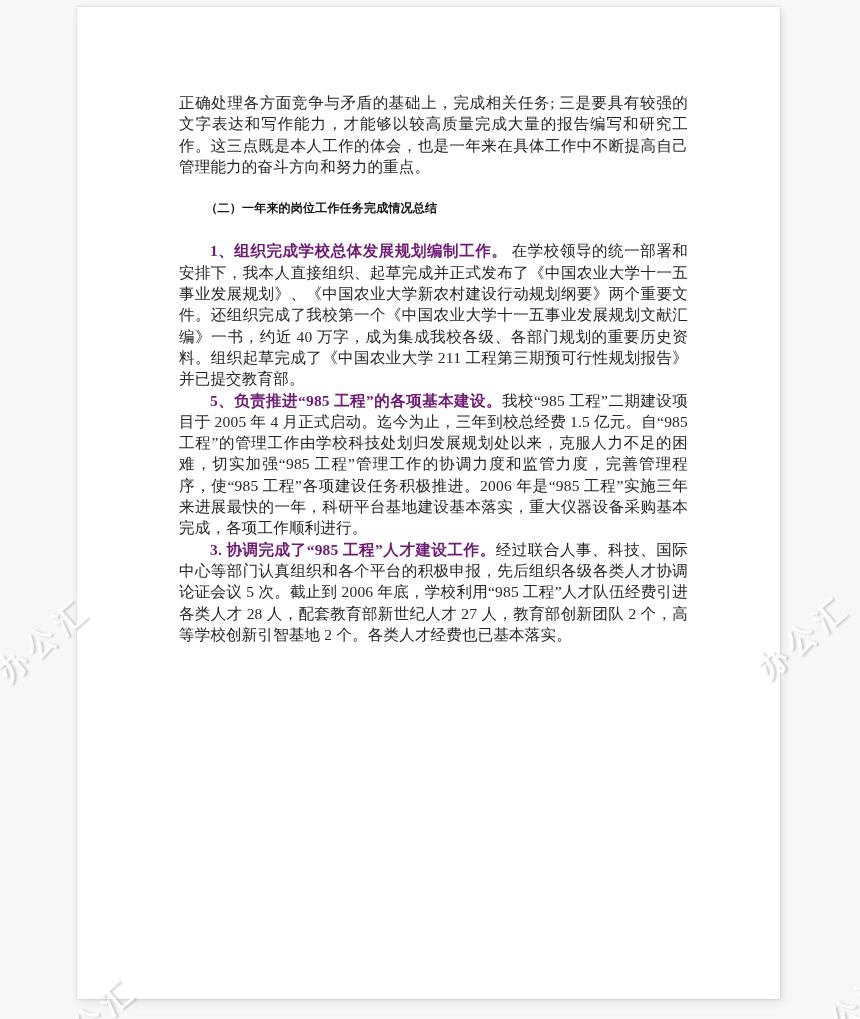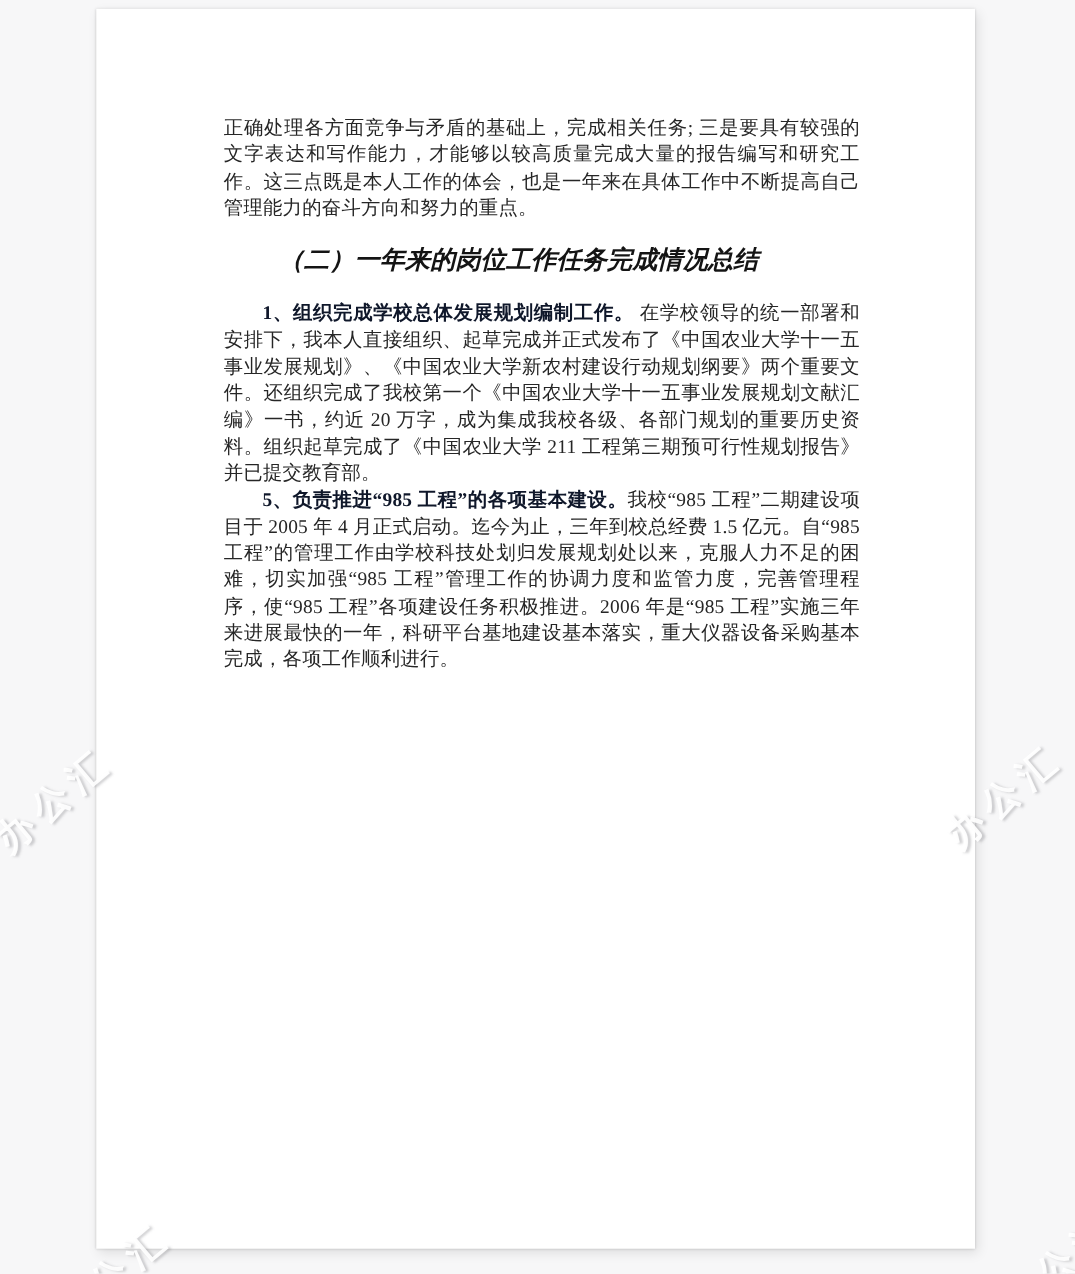--- a/index.html
+++ b/index.html
@@ -36,31 +36,30 @@
     letter-spacing: 0.2px;
   }
   .content p {
     margin: 0;
     text-indent: 2em;
   }
   .content p.no-indent {
     text-indent: 0;
   }
   .heading {
-    font-size: 20px;
+    font-size: 12px;
     font-weight: bold;
     color: #141414;
     margin: 21px 0;
     text-indent: 2.2em;
     line-height: 21.3px;
-    font-style: italic;
   }
   .lead {
     font-weight: bold;
-    color: #0f172a;
+    color: #701a75;
   }
   .watermark {
     position: absolute;
     display: inline-block;
     font-family: "Liberation Sans", "DejaVu Sans", sans-serif;
     font-size: 30px;
     font-weight: bold;
     letter-spacing: 7px;
     color: rgba(255,255,255,0.92);
     text-shadow: 1.5px 2px 2px rgba(150,150,155,0.45);
@@ -80,24 +79,25 @@
 <div class="stage">
 
   <div class="page">
     <div class="content">
 
       <p class="no-indent">正确处理各方面竞争与矛盾的基础上，完成相关任务; 三是要具有较强的文字表达和写作能力，才能够以较高质量完成大量的报告编写和研究工作。这三点既是本人工作的体会，也是一年来在具体工作中不断提高自己管理能力的奋斗方向和努力的重点。</p>
 
       <h3 class="heading">（二）一年来的岗位工作任务完成情况总结</h3>
 
 
-      <p><span class="lead">1、组织完成学校总体发展规划编制工作。</span><span> 在学校领导的统一部署和安排下，我本人直接组织、起草完成并正式发布了《中国农业大学十一五事业发展规划》、《中国农业大学新农村建设行动规划纲要》两个重要文件。还组织完成了我校第一个《中国农业大学十一五事业发展规划文献汇编》一书，约近 20 万字，成为集成我校各级、各部门规划的重要历史资料。组织起草完成了《中国农业大学 211 工程第三期预可行性规划报告》并已提交教育部。</span></p>
+      <p><span class="lead">1、组织完成学校总体发展规划编制工作。</span><span> 在学校领导的统一部署和安排下，我本人直接组织、起草完成并正式发布了《中国农业大学十一五事业发展规划》、《中国农业大学新农村建设行动规划纲要》两个重要文件。还组织完成了我校第一个《中国农业大学十一五事业发展规划文献汇编》一书，约近 40 万字，成为集成我校各级、各部门规划的重要历史资料。组织起草完成了《中国农业大学 211 工程第三期预可行性规划报告》并已提交教育部。</span></p>
 
       <p><span class="lead">5、负责推进“985 工程”的各项基本建设。</span><span>我校“985 工程”二期建设项目于 2005 年 4 月正式启动。迄今为止，三年到校总经费 1.5 亿元。自“985 工程”的管理工作由学校科技处划归发展规划处以来，克服人力不足的困难，切实加强“985 工程”管理工作的协调力度和监管力度，完善管理程序，使“985 工程”各项建设任务积极推进。2006 年是“985 工程”实施三年来进展最快的一年，科研平台基地建设基本落实，重大仪器设备采购基本完成，各项工作顺利进行。</span></p>
 
+      <p><span class="lead">3. 协调完成了“985 工程”人才建设工作。</span><span>经过联合人事、科技、国际中心等部门认真组织和各个平台的积极申报，先后组织各级各类人才协调论证会议 5 次。截止到 2006 年底，学校利用“985 工程”人才队伍经费引进各类人才 28 人，配套教育部新世纪人才 27 人，教育部创新团队 2 个，高等学校创新引智基地 2 个。各类人才经费也已基本落实。</span></p>
 
 
 
     </div>
   </div>
 
   <div class="watermark wm-left">办公汇</div>
 
   <div class="watermark wm-right">办公汇</div>
 

